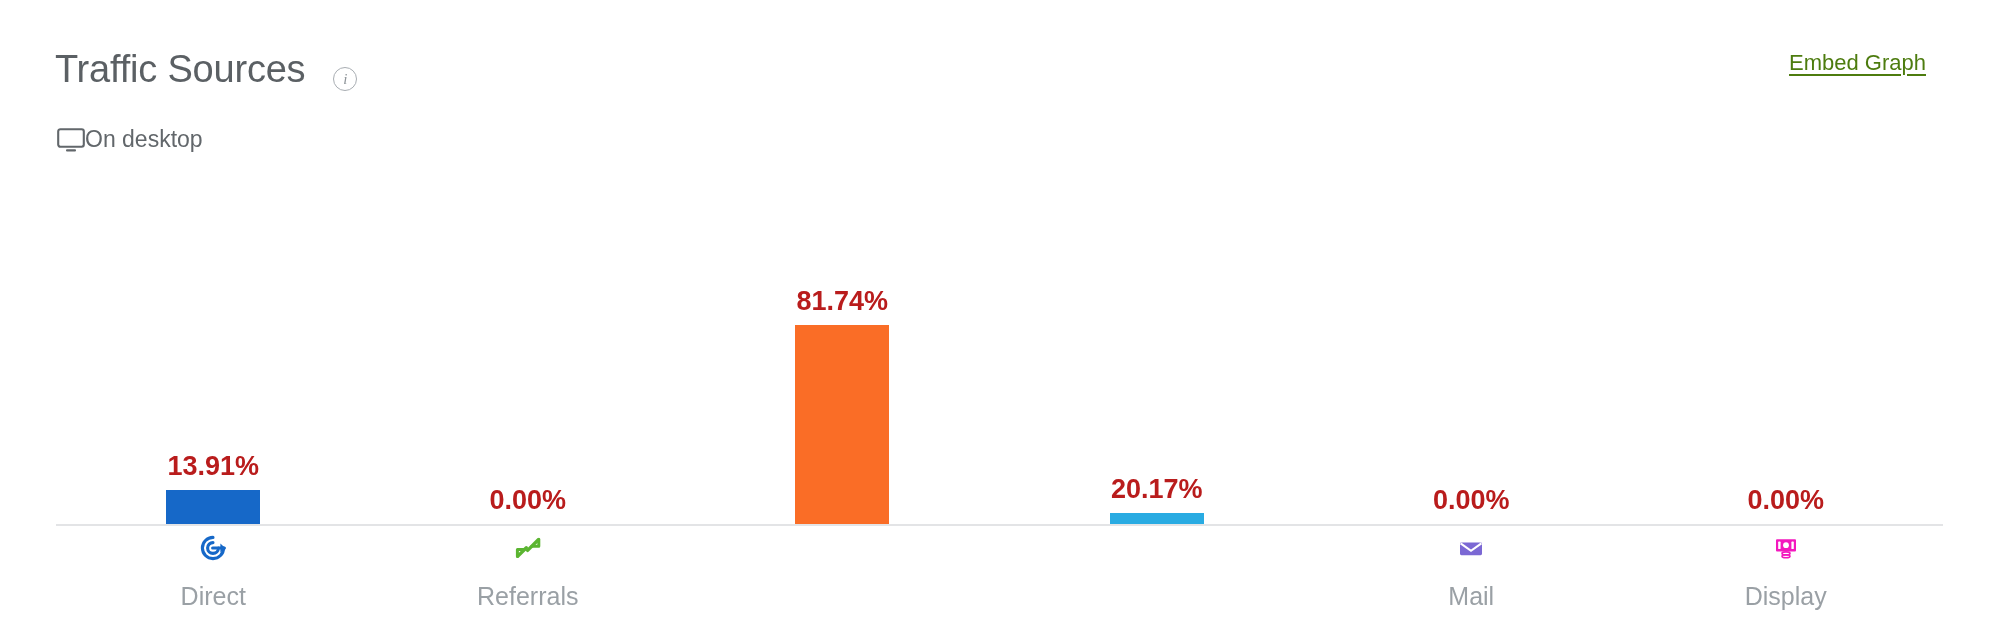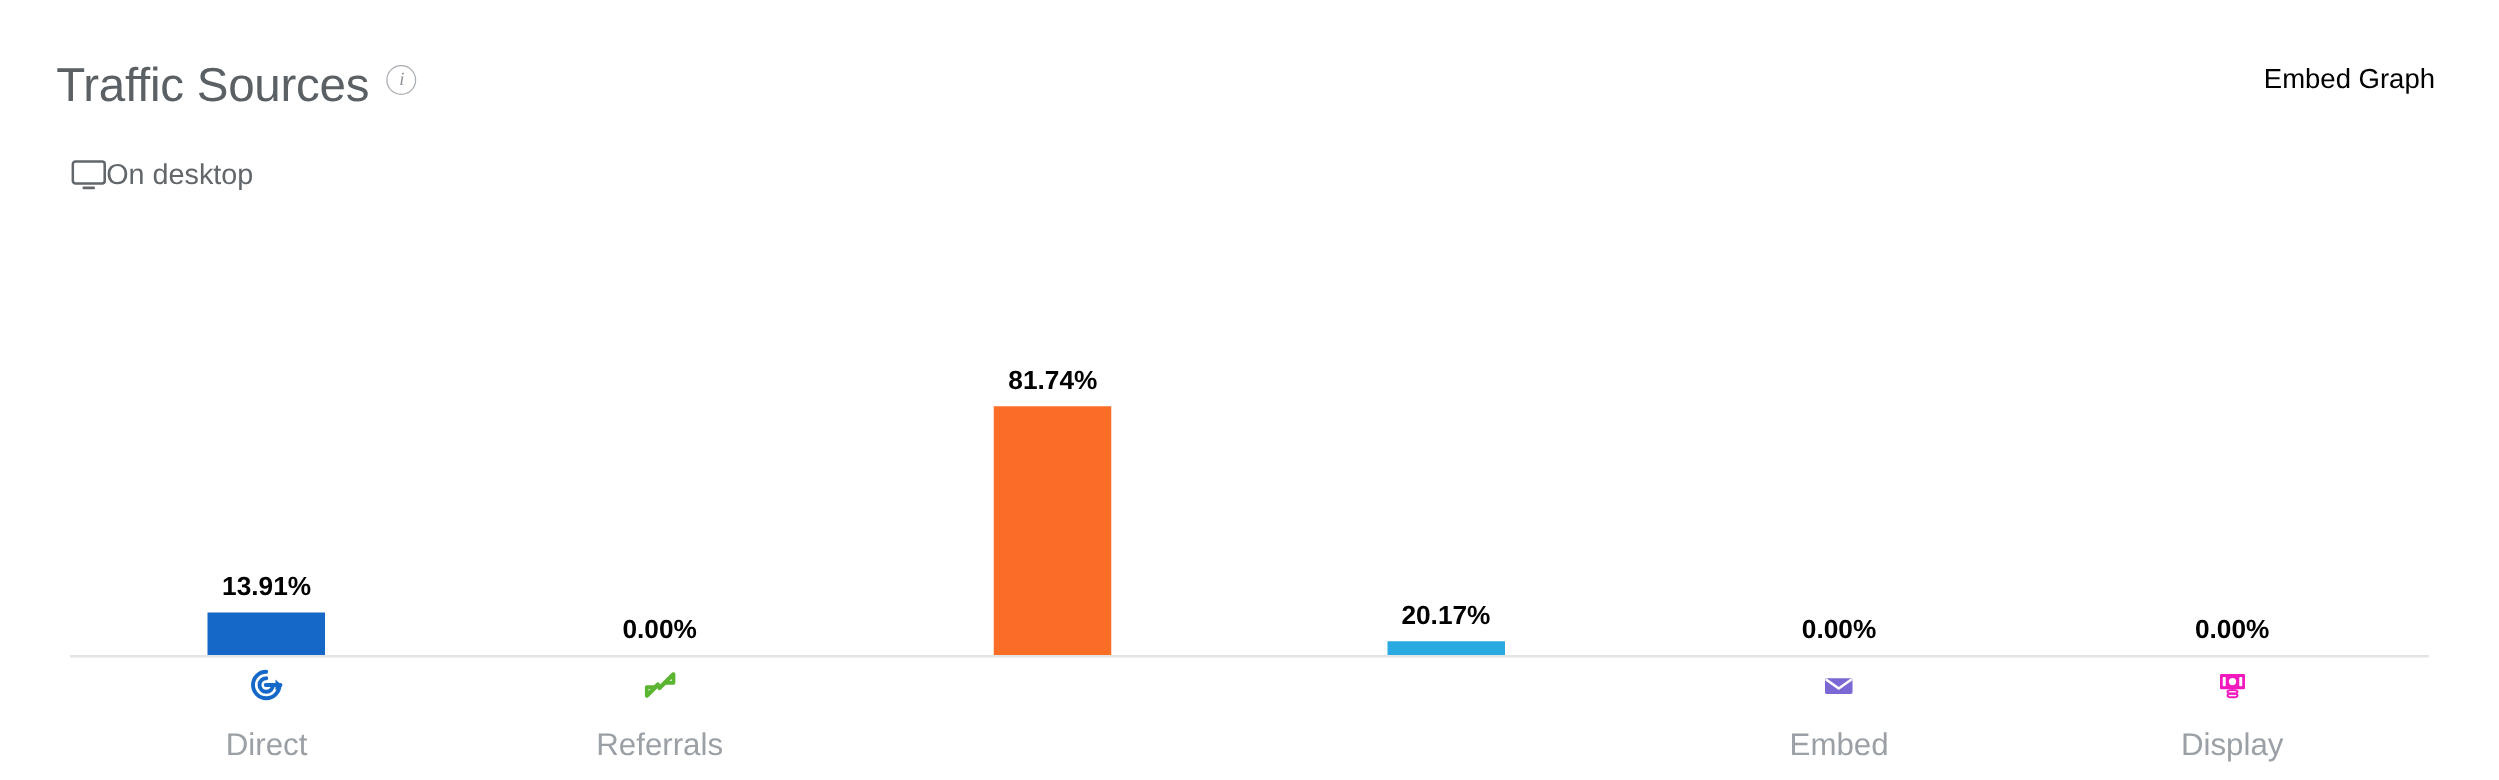--- a/index.html
+++ b/index.html
@@ -19,25 +19,25 @@
 
   
   .header {
     position: absolute;
     top: 0; left: 0;
     width: 1999px;
     height: 180px;
   }
   .title-row {
     position: absolute;
-    left: 45px;
+    left: 55px;
     top: 48px;
     display: flex;
-    align-items: flex-start;
-    gap: 14px;
+    align-items: flex-end;
+    gap: 28px;
   }
   .title {
     font-size: 38px;
     font-weight: 400;
     color: #5b6064;
     letter-spacing: -0.2px;
     white-space: nowrap;
   }
   .info-icon {
     width: 24px; height: 24px;
@@ -64,24 +64,25 @@
   }
   .monitor-icon { width: 28px; height: 24px; display:block; }
   .subtitle-text {
     font-size: 23px;
     color: #62676b;
     font-weight: 400;
     white-space: nowrap;
   }
   .embed-link {
     position: absolute;
-    right: 51px;
+    right: 73px;
     top: 50px;
     font-size: 22px;
-    color: #000000;
+    color: #4d7c0f;
+    text-decoration: underline;
     text-underline-offset: 4px;
     cursor: pointer;
     white-space: nowrap;
   }
 
   
   .chart {
     position: absolute;
     left: 0;
     top: 0;
@@ -119,23 +120,23 @@
     position: absolute;
     bottom: 0;
     left: 50%;
     transform: translateX(-50%);
     width: 94px;
   }
   .bar-value {
     position: absolute;
     left: 50%;
     transform: translateX(-50%);
-    font-size: 21px;
+    font-size: 27px;
     font-weight: bold;
-    color: #000000;
+    color: #b91c1c;
     white-space: nowrap;
   }
   .footer {
     position: absolute;
     left: 0; right: 0;
     top: 534px;
     display: flex;
     flex-direction: column;
     align-items: center;
     gap: 20px;
@@ -233,21 +234,21 @@
           <div class="bar-value" style="bottom:8px">0.00%</div>
           <div class="bar" style="height:0px;background:#7B68D4"></div>
         </div>
         <div class="footer">
           <span>
             <svg class="src-icon" viewBox="0 0 28 28">
               <rect x="3" y="8.6" width="22" height="12.6" rx="1.4" fill="#7B68D4"></rect>
               <path d="M3.6 9.4l10.4 7.4 10.4-7.4" fill="none" stroke="#ffffff" stroke-width="2.1"></path>
             </svg>
           </span>
-          <span class="src-label">Embed</span>
+          <span class="src-label">Mail</span>
         </div>
       </div>
 
       <div class="col">
         <div class="bar-wrap">
           <div class="bar-value" style="bottom:8px">0.00%</div>
           <div class="bar" style="height:0px;background:#F319BE"></div>
         </div>
         <div class="footer">
           <span>

